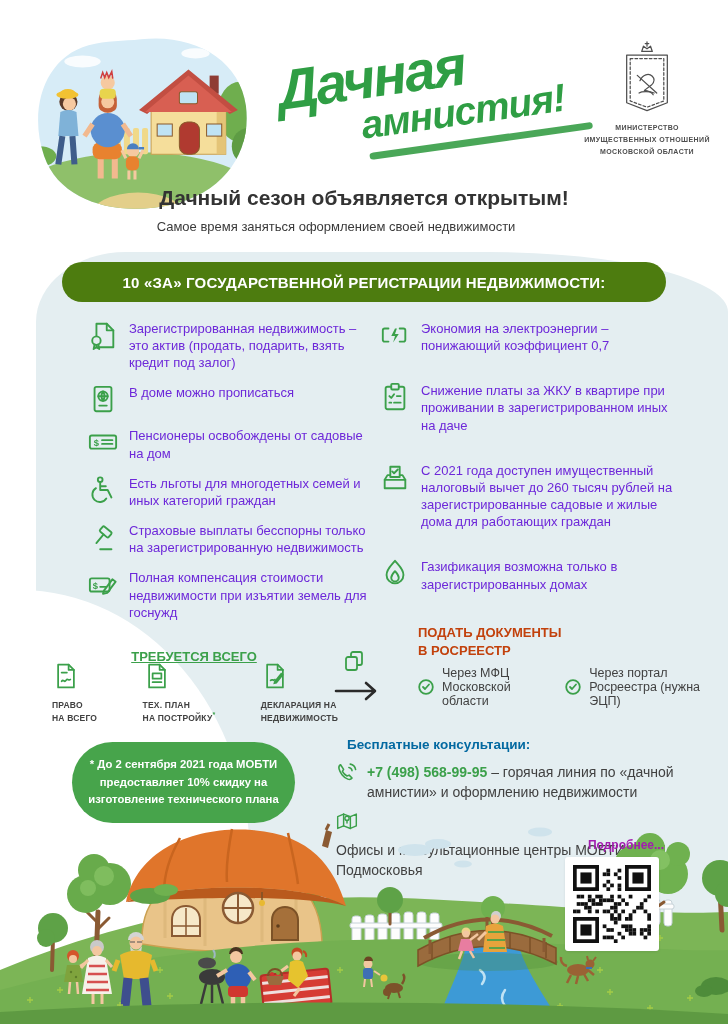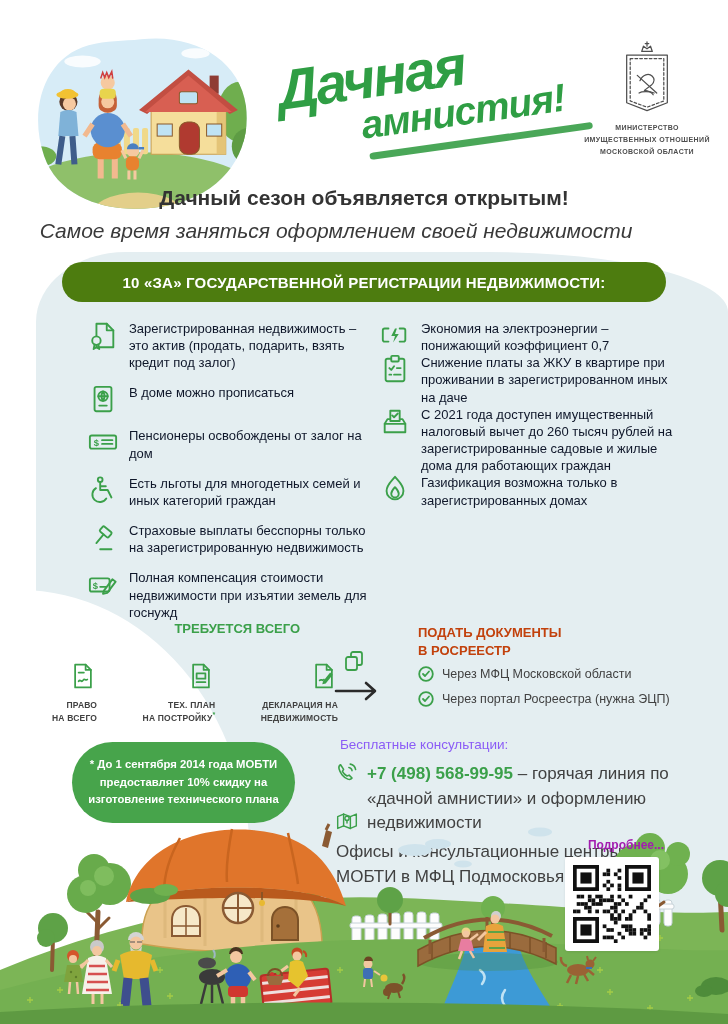--- a/index.html
+++ b/index.html
@@ -13,56 +13,56 @@
   
   .hero{left:22px;top:32px;width:232px;height:184px;}
   .title-block{left:266px;top:42px;width:330px;transform:rotate(-8deg);color:#2f9e44;}
   .title-l1{font-size:56px;font-weight:bold;font-style:italic;letter-spacing:-2px;line-height:1;margin-left:14px;}
   .title-l2{font-size:39px;font-weight:bold;font-style:italic;letter-spacing:-1px;line-height:1;margin:-2px 0 0 92px;}
   .title-underline{width:225px;height:7px;background:#3ba04a;border-radius:4px/3px;margin:9px 0 0 96px;opacity:.92;}
   .ministry{left:572px;top:40px;width:150px;text-align:center;}
   .ministry svg{display:block;margin:0 auto;}
   .ministry-text{margin-top:6px;font-size:7px;font-weight:bold;color:#4d4d4d;letter-spacing:.4px;line-height:1.7;}
   .headline{left:0;top:186px;width:728px;text-align:center;font-size:21px;font-weight:bold;color:#333;}
-  .subheadline{left:0;top:219px;width:672px;text-align:center;font-size:21px;color:#3a3a3a;font-style:italic;}
+  .subheadline{left:0;top:219px;width:672px;text-align:center;font-size:13px;color:#3a3a3a;}
   
   .banner{left:62px;top:262px;width:604px;height:40px;background:#4d7c0f;border-radius:21px;
           display:flex;align-items:center;justify-content:center;color:#fff;font-weight:bold;
           font-size:15px;letter-spacing:.2px;}
   
   .benefits{display:flex;flex-direction:column;}
   .benefits.bl{left:88px;top:320px;width:284px;gap:13px;}
-  .benefits.br{left:380px;top:320px;width:294px;gap:0;}
+  .benefits.br{left:380px;top:320px;width:294px;gap:28px;}
   .benefit{display:flex;gap:11px;align-items:flex-start;}
-  .benefit p{margin:0;font-size:13px;line-height:1.32;color:#0f172a;}
+  .benefit p{margin:0;font-size:13px;line-height:1.32;color:#6d28d9;}
   svg.bicon{width:30px;height:30px;flex:0 0 30px;fill:none;stroke:#3ba04a;stroke-width:2;
             stroke-linecap:round;stroke-linejoin:round;}
   svg.dicon{width:28px;height:28px;fill:none;stroke:#3ba04a;stroke-width:2;stroke-linecap:round;stroke-linejoin:round;}
   .tf{fill:#3ba04a;stroke:none;font:bold 10px "Liberation Sans",sans-serif;}
   
-  .docs-title{left:88px;top:621px;width:212px;text-align:right;color:#3ba04a;font-weight:bold;
-              font-size:13px;line-height:1.3;}
+  .docs-title{left:88px;top:649px;width:212px;text-align:center;color:#3ba04a;font-weight:bold;
+              font-size:13px;line-height:1.3;text-decoration:underline;}
   .docs-items{left:52px;top:662px;width:286px;display:flex;justify-content:space-between;}
-  .doc-item{text-align:right;}
+  .doc-item{text-align:left;}
   .doc-item .lbl{margin-top:6px;font-size:8.5px;font-weight:bold;color:#414141;line-height:1.35;letter-spacing:.2px;}
   .fn{color:#3ba04a;font-weight:bold;}
   
   .submit-arrow{left:334px;top:650px;width:56px;}
   .submit-title{left:418px;top:624px;color:#c2410c;font-weight:bold;font-size:13px;line-height:1.35;}
-  .submit-options{left:418px;top:666px;display:flex;flex-direction:column;gap:9px;}
+  .submit-options{left:418px;top:666px;display:flex;flex-direction:row;gap:9px;}
   .submit-option{display:flex;gap:8px;align-items:center;font-size:12.5px;color:#414141;}
   svg.cicon{width:16px;height:16px;flex:0 0 16px;fill:none;stroke:#3ba04a;stroke-width:1.8;
             stroke-linecap:round;stroke-linejoin:round;}
   
   .discount-bubble{left:72px;top:742px;width:223px;height:81px;background:#47a44b;border-radius:42px;
                    display:flex;align-items:center;justify-content:center;text-align:center;
                    color:#fff;font-weight:bold;font-size:11.3px;line-height:1.55;padding:0 16px;box-sizing:border-box;}
   
-  .consult-title{left:340px;top:737px;font-size:13.5px;font-weight:normal;color:#8b5cf6;}
-  .consult-row{display:flex;gap:9px;align-items:flex-start;font-size:17px;line-height:1.45;color:#414141;}
+  .consult-title{left:347px;top:737px;font-size:13.5px;font-weight:bold;color:#0369a1;}
+  .consult-row{display:flex;gap:9px;align-items:flex-start;font-size:14px;line-height:1.45;color:#414141;}
   .consult-phone{left:336px;top:762px;width:372px;}
   .consult-offices{left:336px;top:809px;width:350px;flex-direction:column;}
   .phone-number{color:#3ba04a;font-weight:bold;}
   svg.kicon{width:22px;height:22px;flex:0 0 22px;fill:none;stroke:#3ba04a;stroke-width:1.7;
             stroke-linecap:round;stroke-linejoin:round;}
   
   .qr-label{left:560px;top:838px;width:132px;text-align:center;color:#a21caf;font-weight:bold;font-size:12px;z-index:6;}
   .qr-box{left:565px;top:857px;width:94px;height:94px;background:#fff;border-radius:3px;z-index:6;
           display:flex;align-items:center;justify-content:center;box-shadow:0 1px 3px rgba(0,0,0,.08);}
   
@@ -408,21 +408,21 @@
         <path d="M11 13h10M16 8c-2 3-2 7 0 10M16 8c2 3 2 7 0 10M12 23h8"></path>
       </svg>
       <p>В доме можно прописаться</p>
     </div>
     <div class="benefit">
       <svg class="bicon" viewBox="0 0 32 32">
         <rect x="2" y="9" width="28" height="14" rx="2"></rect>
           <text x="6" y="20" class="tf">$</text>
         <path d="M15 14h11M15 18h11"></path>
       </svg>
-      <p>Пенсионеры освобождены от залог на дом</p>
+      <p>Пенсионеры освобождены от садовые на дом</p>
     </div>
     <div class="benefit">
       <svg class="bicon" viewBox="0 0 32 32">
         <circle cx="13" cy="5" r="2.5"></circle>
           <path d="M13 8v8h8l4 8M13 12h6"></path>
         <path d="M8.5 14a8 8 0 1 0 11 11"></path>
       </svg>
       <p>Есть льготы для многодетных семей и иных категорий граждан</p>
     </div>
     <div class="benefit">
@@ -546,21 +546,21 @@
     <div class="submit-option">
       <svg class="cicon" viewBox="0 0 16 16">
         <circle cx="8" cy="8" r="6.8"></circle>
           <path d="M5 8l2 2 4-4.5"></path>
       </svg>
       <span>Через портал Росреестра (нужна ЭЦП)</span>
     </div>
   </div>
 
   <div class="abs discount-bubble">
-    <span>* До 1 сентября 2014 года МОБТИ предоставляет 10% скидку на изготовление технического плана</span>
+    <span>* До 2 сентября 2021 года МОБТИ предоставляет 10% скидку на изготовление технического плана</span>
   </div>
 
   <div class="abs consult-title">Бесплатные консультации:</div>
   <div class="abs consult-row consult-phone">
     <svg class="kicon" viewBox="0 0 24 24">
       <path d="M5 3C3.5 3.8 2.8 5.4 3.3 7.4c1 4.4 5 9.6 9.6 11.3 1.9.7 3.6.2 4.6-1.2l-3.2-3.2-2.3 1c-1.8-.9-4.1-3.2-5-5l1.3-2.2z"></path>
       <path d="M14 6c1.8.3 3.2 1.7 3.5 3.5M15.5 2.3c3 .5 5.4 2.9 5.9 5.9"></path>
     </svg>
     <span><span class="phone-number">+7 (498) 568-99-95</span><span> – горячая линия по «дачной амнистии» и оформлению недвижимости</span></span>
   </div>

